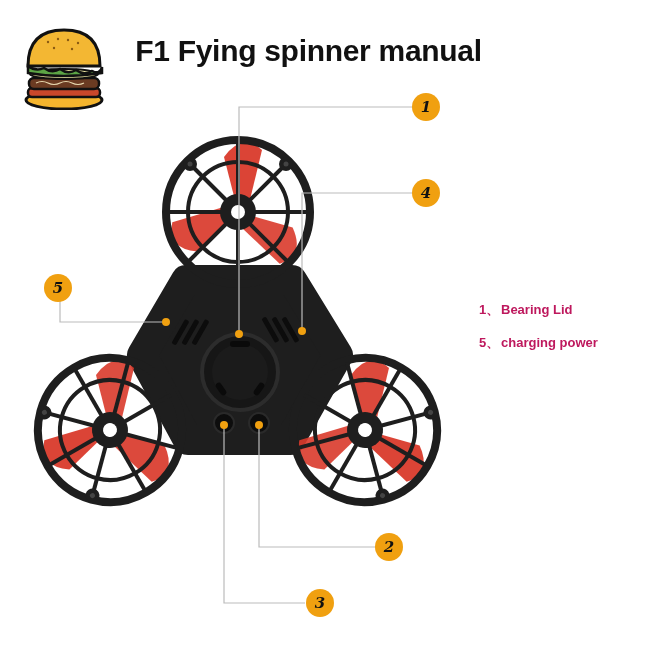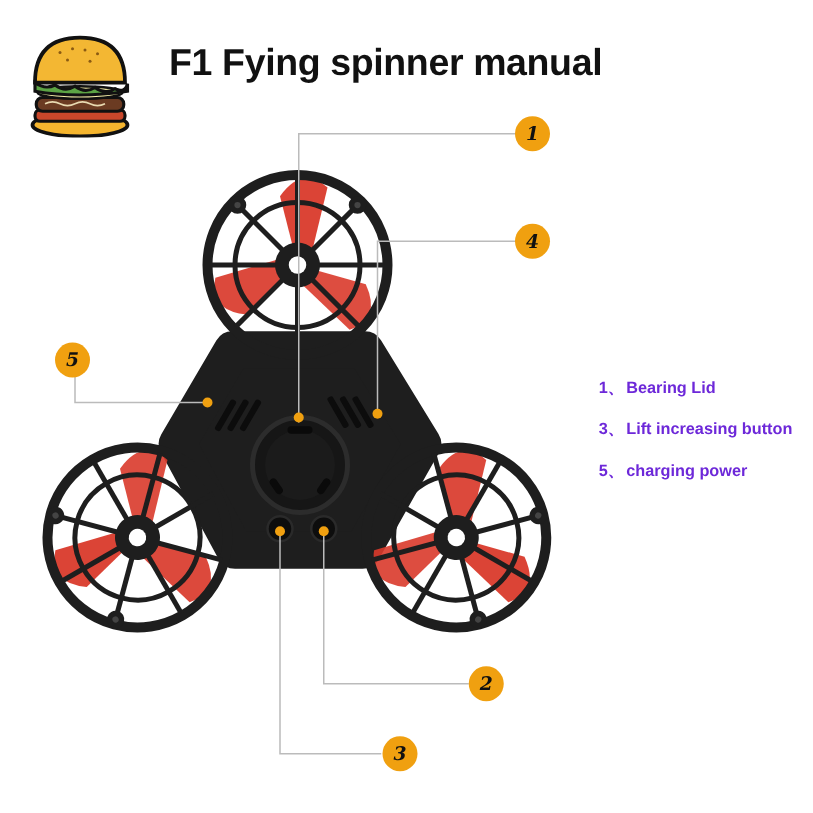--- a/index.html
+++ b/index.html
@@ -1,21 +1,21 @@
 <!DOCTYPE html>
 <html><head>
 <meta charset="utf-8">
 <style>
   html, body { margin:0; padding:0; background:#ffffff; }
   body { width:650px; height:650px; position:relative; overflow:hidden; font-family:"Liberation Sans", sans-serif; }
   .title { position:absolute; left:0; width:560px; top:34px; text-align:center; font-size:30px; font-weight:bold; color:#111; padding-left:57px; box-sizing:border-box; letter-spacing:-0.3px; }
   .logo { position:absolute; left:18px; top:26px; width:92px; height:84px; }
   .diagram { position:absolute; left:0; top:0; width:650px; height:650px; }
   .legend { position:absolute; left:479px; top:301px; margin:0; padding:0; list-style:none; }
-  .legend li { font-size:13px; font-weight:bold; color:#6d28d9; height:33.3px; line-height:18px; white-space:nowrap; }
+  .legend li { font-size:13px; font-weight:bold; color:#be185d; height:33.3px; line-height:18px; white-space:nowrap; }
   .legend .num { display:inline-block; width:22px; }
   .badge-text { font-family:"DejaVu Serif", serif; font-style:italic; font-weight:bold; font-size:15px; fill:#111; }
 </style>
 </head>
 <body>
 
 <svg class="logo" viewBox="0 0 92 84">
   <ellipse cx="46" cy="74" rx="38" ry="9" fill="#F5B52E" stroke="#111" stroke-width="3"></ellipse>
   <rect x="10" y="62" width="72" height="9" rx="4" fill="#C9472B" stroke="#111" stroke-width="2.5"></rect>
   <rect x="11" y="52" width="70" height="11" rx="5" fill="#6B3B22" stroke="#111" stroke-width="2.5"></rect>
@@ -138,15 +138,14 @@
     <text class="badge-text" x="389" y="552" text-anchor="middle">2</text>
   </g>
   <g>
     <circle cx="320" cy="603" r="14" fill="#F0A010"></circle>
     <text class="badge-text" x="320" y="608" text-anchor="middle">3</text>
   </g>
 </svg>
 
 <ul class="legend">
   <li><span class="num">1、</span><span>Bearing Lid</span></li>
-  <li><span class="num">3、</span><span>Lift increasing button</span></li>
   <li><span class="num">5、</span><span>charging power</span></li>
 </ul>
 
 </body></html>

